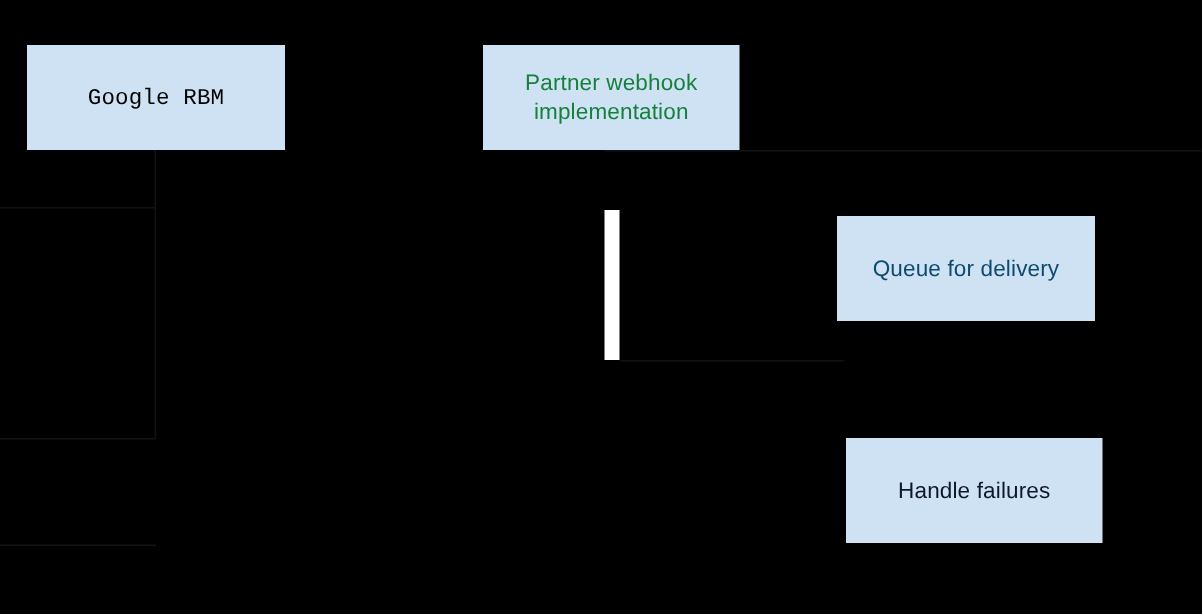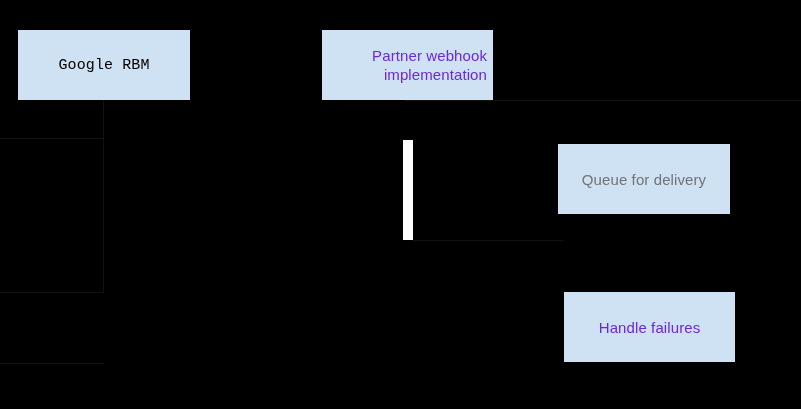--- a/index.html
+++ b/index.html
@@ -54,28 +54,28 @@
   <div class="conn conn-v" style="left: 103px; top: 100px; background: rgb(18, 18, 18); height: 38px; width: 1px;"></div>
   <div class="conn conn-h" style="left: 413px; top: 240px; background: rgb(18, 18, 18); width: 150px; height: 1px;"></div>
   <div class="conn conn-h" style="left: 0px; top: 292px; background: rgb(18, 18, 18); width: 104px; height: 1px;"></div>
   <div class="conn conn-v" style="left: 103px; top: 138px; background: rgb(18, 18, 18); height: 154px; width: 1px;"></div>
   <div class="conn conn-h" style="left: 0px; top: 363px; background: rgb(18, 18, 18); width: 104px; height: 1px;"></div>
 
   <div class="node" style="left: 18px; top: 30px; width: 172px; height: 70px; background: rgb(207, 226, 243); color: rgb(0, 0, 0); font-family: Liberation Mono, monospace;">
     <span class="node-label">Google RBM</span>
   </div>
 
-  <div class="node" style="left: 322px; top: 30px; width: 171px; height: 70px; background: rgb(207, 226, 243); color: #6d28d9; text-align: right;">
+  <div class="node" style="left: 322px; top: 30px; width: 171px; height: 70px; background: rgb(207, 226, 243); color: #15803d;">
     <span class="node-label">Partner webhook
 implementation</span>
   </div>
 
-  <div class="node" style="left: 558px; top: 144px; width: 172px; height: 70px; background: rgb(207, 226, 243); color: #737373;">
+  <div class="node" style="left: 558px; top: 144px; width: 172px; height: 70px; background: rgb(207, 226, 243); color: #0c4a6e;">
     <span class="node-label">Queue for delivery</span>
   </div>
 
-  <div class="node" style="left: 564px; top: 292px; width: 171px; height: 70px; background: rgb(207, 226, 243); color: #6d28d9;">
+  <div class="node" style="left: 564px; top: 292px; width: 171px; height: 70px; background: rgb(207, 226, 243); color: #0f172a;">
     <span class="node-label">Handle failures</span>
   </div>
 
   <div class="marker-bar" style="left: 403px; top: 140px; width: 10px; height: 100px; background: rgb(255, 255, 255);"></div>
 
 </div>
 
 </body></html>

